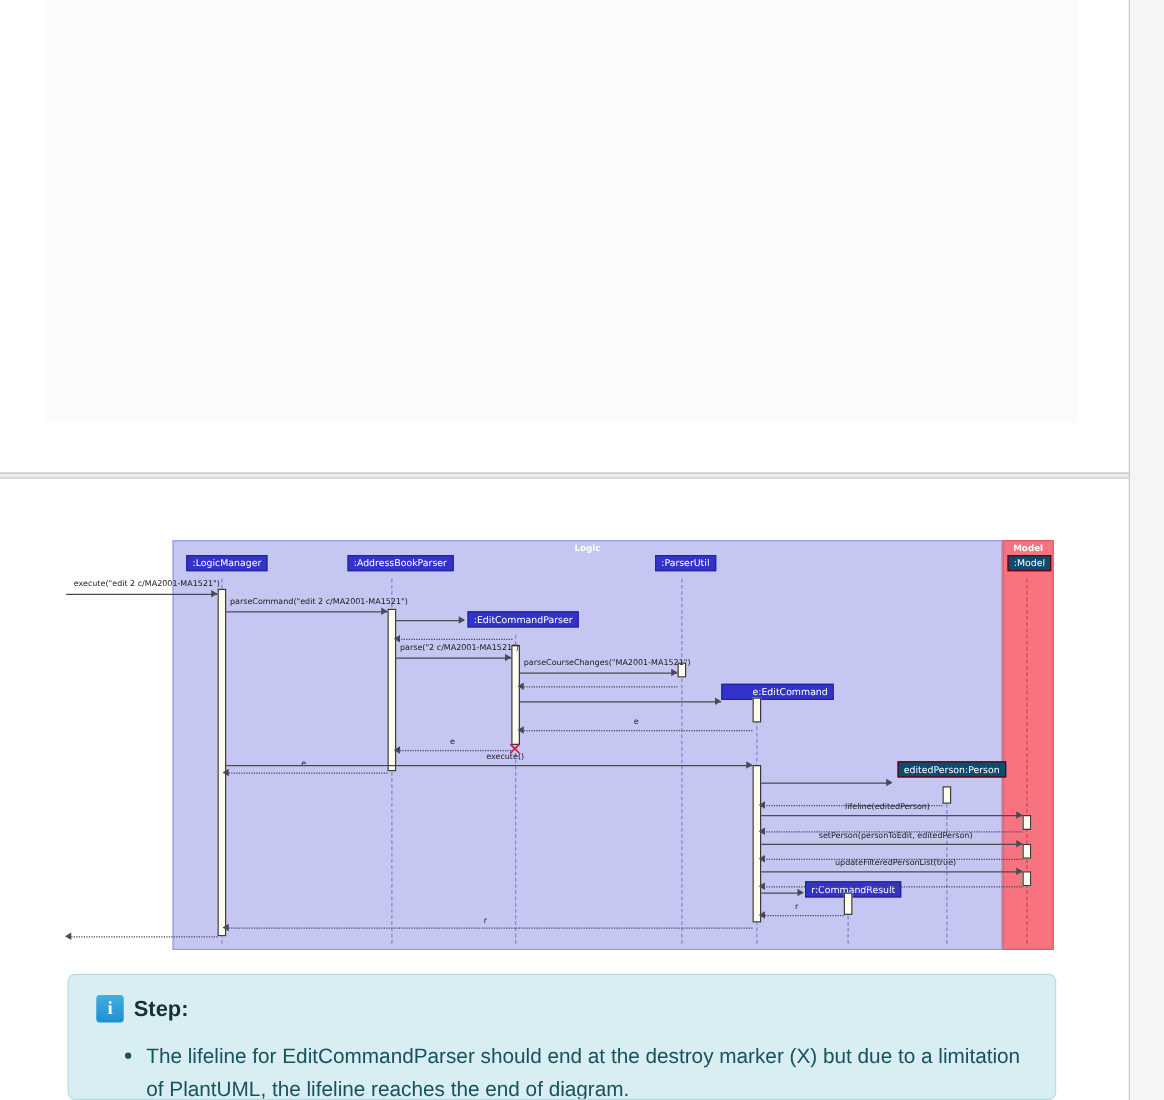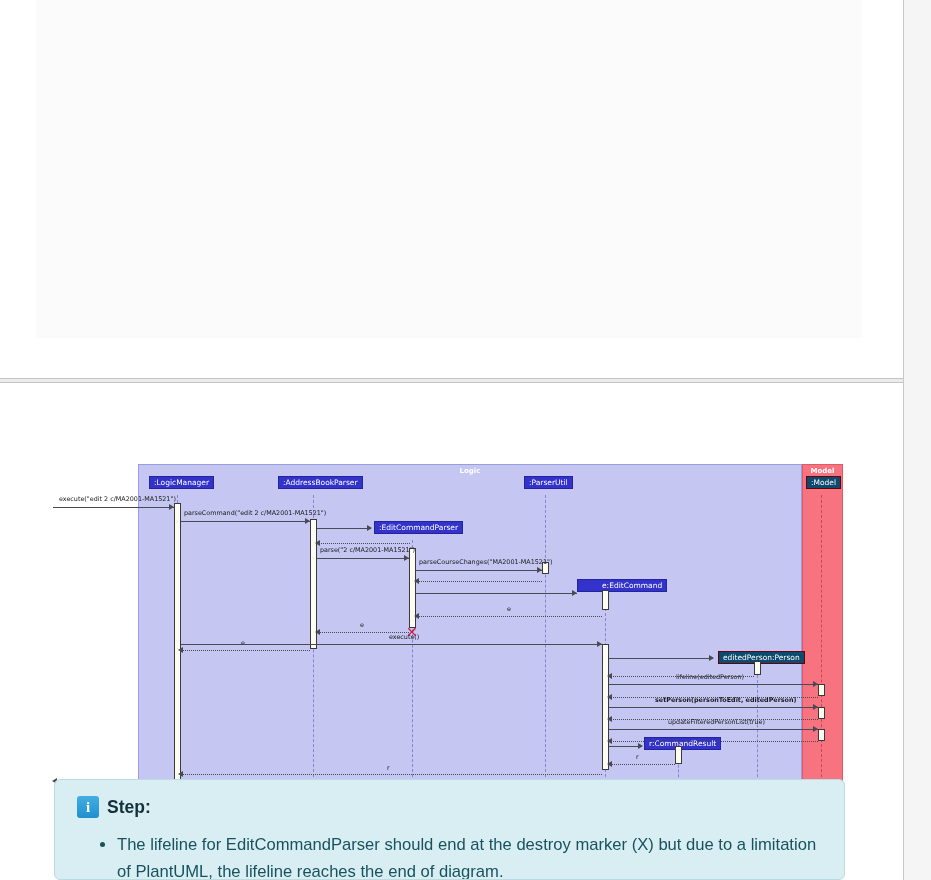--- a/index.html
+++ b/index.html
@@ -63,21 +63,20 @@
     background: #fbfbfb;
   }
 
   
   #diagram {
     position: absolute;
     left: 41px; top: 430px;
     width: 802px; height: 330px;
     background: #ffffff;
     font-family: "DejaVu Sans", sans-serif;
-    margin-top: 32px;
   }
   .pkg {
     position: absolute;
     top: 2px;
     height: 328px;
   }
   .pkg-logic {
     left: 97px; width: 664px;
     background: #c5c6f2;
     border: 1px solid #9a9ce0;
@@ -241,21 +240,21 @@
     <div class="lifeline" style="left:564px; top:136px; height:189px;"></div>
     <div class="lifeline" style="left:716px; top:208px; height:117px;"></div>
     <div class="lifeline" style="left:637px; top:293px; height:32px;"></div>
     <div class="lifeline red" style="left:780px; top:33px; height:292px;"></div>
 
     <div class="participant" style="left:108px; top:14px;">:LogicManager</div>
     <div class="participant" style="left:237px; top:14px;">:AddressBookParser</div>
     <div class="participant" style="left:333px; top:59px;">:EditCommandParser</div>
     <div class="participant" style="left:483px; top:14px;">:ParserUtil</div>
     <div class="participant" style="left:536px; top:117px;padding-left:24px;">e:EditCommand</div>
-    <div class="participant model" style="left:677px; top:189px;">editedPerson:Person</div>
+    <div class="participant model" style="left:677px; top:179px;">editedPerson:Person</div>
     <div class="participant" style="left:603px; top:275px;">r:CommandResult</div>
     <div class="participant model" style="left:765px; top:14px;">:Model</div>
 
     <div class="act" style="left:133px; top:41px; height:278px;"></div>
     <div class="act" style="left:269px; top:57px; height:130px;"></div>
     <div class="act" style="left:368px; top:86px; height:80px;"></div>
     <div class="act" style="left:501px; top:100px; height:12px;"></div>
     <div class="act" style="left:561px; top:128px; height:20px;"></div>
     <div class="act" style="left:561px; top:182px; height:126px;"></div>
     <div class="act" style="left:713px; top:199px; height:14px;"></div>
@@ -318,21 +317,21 @@
 
     <div class="msg" style="left:568px; top:222px; width:209px;"></div>
     <div class="arrowhead right" style="left:772px; top:219px;"></div>
     <div class="msglabel" style="left:635px; top:211px;">lifeline(editedPerson)</div>
 
     <div class="msg dotted" style="left:568px; top:235px; width:209px;"></div>
     <div class="arrowhead left" style="left:566px; top:232px;"></div>
 
     <div class="msg" style="left:568px; top:245px; width:209px;"></div>
     <div class="arrowhead right" style="left:772px; top:242px;"></div>
-    <div class="msglabel" style="left:614px; top:234px;font-weight:bold;">setPerson(personToEdit, editedPerson)</div>
+    <div class="msglabel" style="left:614px; top:234px;">setPerson(personToEdit, editedPerson)</div>
 
     <div class="msg dotted" style="left:568px; top:257px; width:209px;"></div>
     <div class="arrowhead left" style="left:566px; top:254px;"></div>
 
     <div class="msg" style="left:568px; top:267px; width:209px;"></div>
     <div class="arrowhead right" style="left:772px; top:264px;"></div>
     <div class="msglabel" style="left:627px; top:256px;">updateFilteredPersonList(true)</div>
 
     <div class="msg dotted" style="left:568px; top:279px; width:209px;"></div>
     <div class="arrowhead left" style="left:566px; top:276px;"></div>

